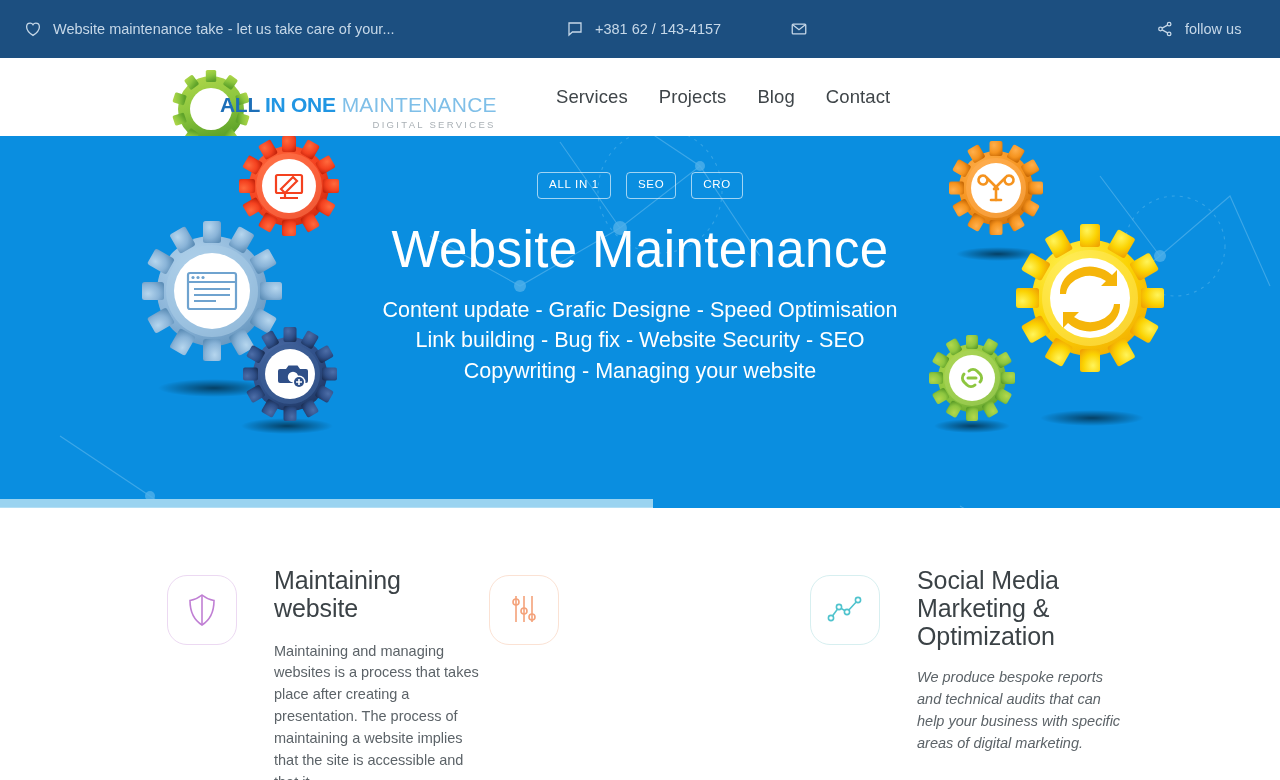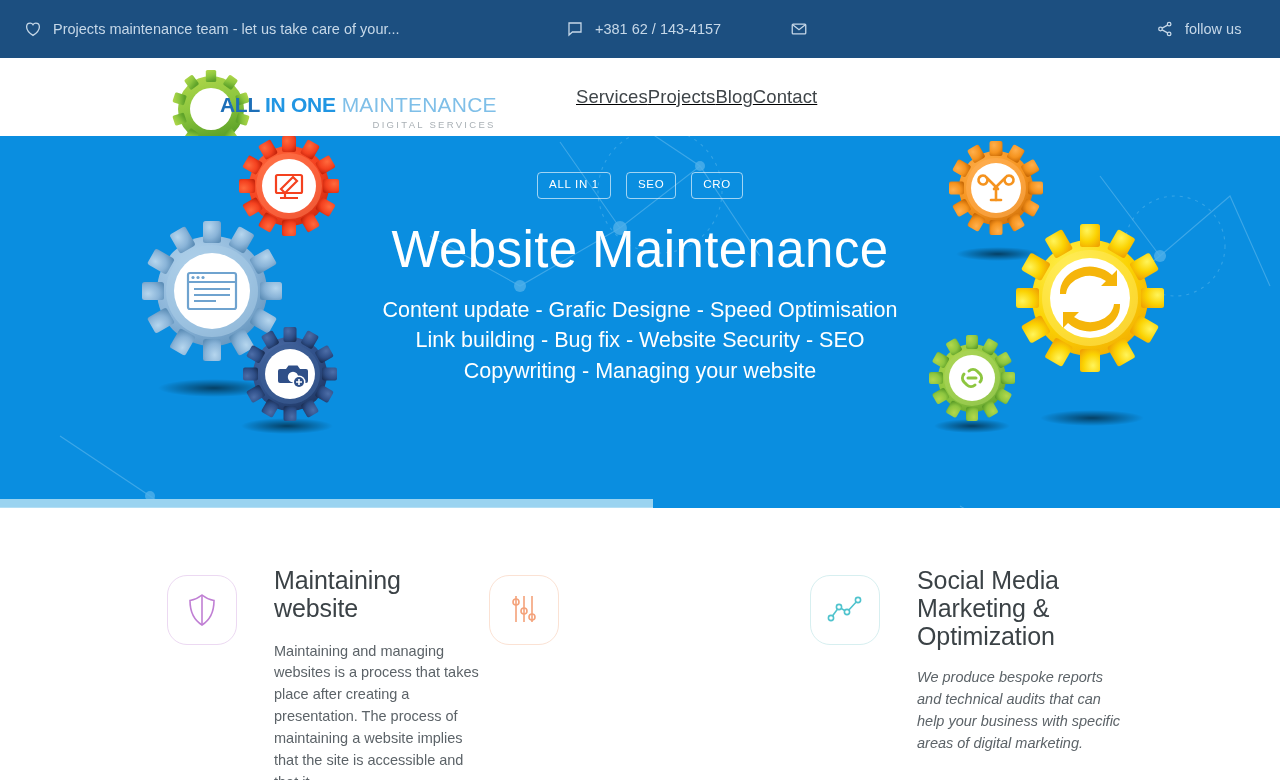--- a/index.html
+++ b/index.html
@@ -46,23 +46,23 @@
   .logo-line1 { font-size: 21px; font-weight: 700; letter-spacing: -0.3px; white-space: nowrap; }
   .logo-l-all { color: #1d6fb8; }
   .logo-l-inone { color: #2196e3; }
   .logo-l-maint { color: #7fbfe8; font-weight: 400; letter-spacing: 0.2px; }
   .logo-line2 {
     font-size: 9.5px; letter-spacing: 2.3px; color: #a9b0b5;
     text-align: right; margin-top: 5px; padding-right: 1px;
   }
 
   .nav {
-    position: absolute; left: 576px; top: 50%;
+    position: absolute; left: 556px; top: 50%;
     transform: translateY(-50%);
-    display: flex;  text-decoration: underline;
+    display: flex; gap: 31px;
   }
   .nav a {
     color: #3f4549; text-decoration: none;
     font-size: 18.5px; letter-spacing: 0.1px;
   }
 
   .pkg-btn {
     position: absolute; left: 932px; top: 97px;
     transform: translateY(-100%);
     margin-top: 48px;
@@ -190,21 +190,21 @@
 <body>
 
 <div class="topbar">
 
   <div class="tb-item tb-tagline">
     <span class="tb-ico">
       <svg width="18" height="18" viewBox="0 0 24 24" fill="none" stroke="#c6d8e8" stroke-width="1.7">
         <path d="M12 20.5S3.5 14.9 3.5 9.2C3.5 6.3 5.7 4.2 8.3 4.2c1.7 0 3 .9 3.7 2.1.7-1.2 2-2.1 3.7-2.1 2.6 0 4.8 2.1 4.8 5 0 5.7-8.5 11.3-8.5 11.3z"></path>
       </svg>
     </span>
-    <span>Projects maintenance team - let us take care of your...</span>
+    <span>Website maintenance take - let us take care of your...</span>
   </div>
 
   <div class="tb-item tb-phone">
     <span class="tb-ico">
       <svg width="18" height="18" viewBox="0 0 24 24" fill="none" stroke="#c6d8e8" stroke-width="1.7">
         <path d="M4 4h16v12H8.5L4 20V4z"></path>
       </svg>
     </span>
     <span>+381 62 / 143-4157</span>
   </div>

